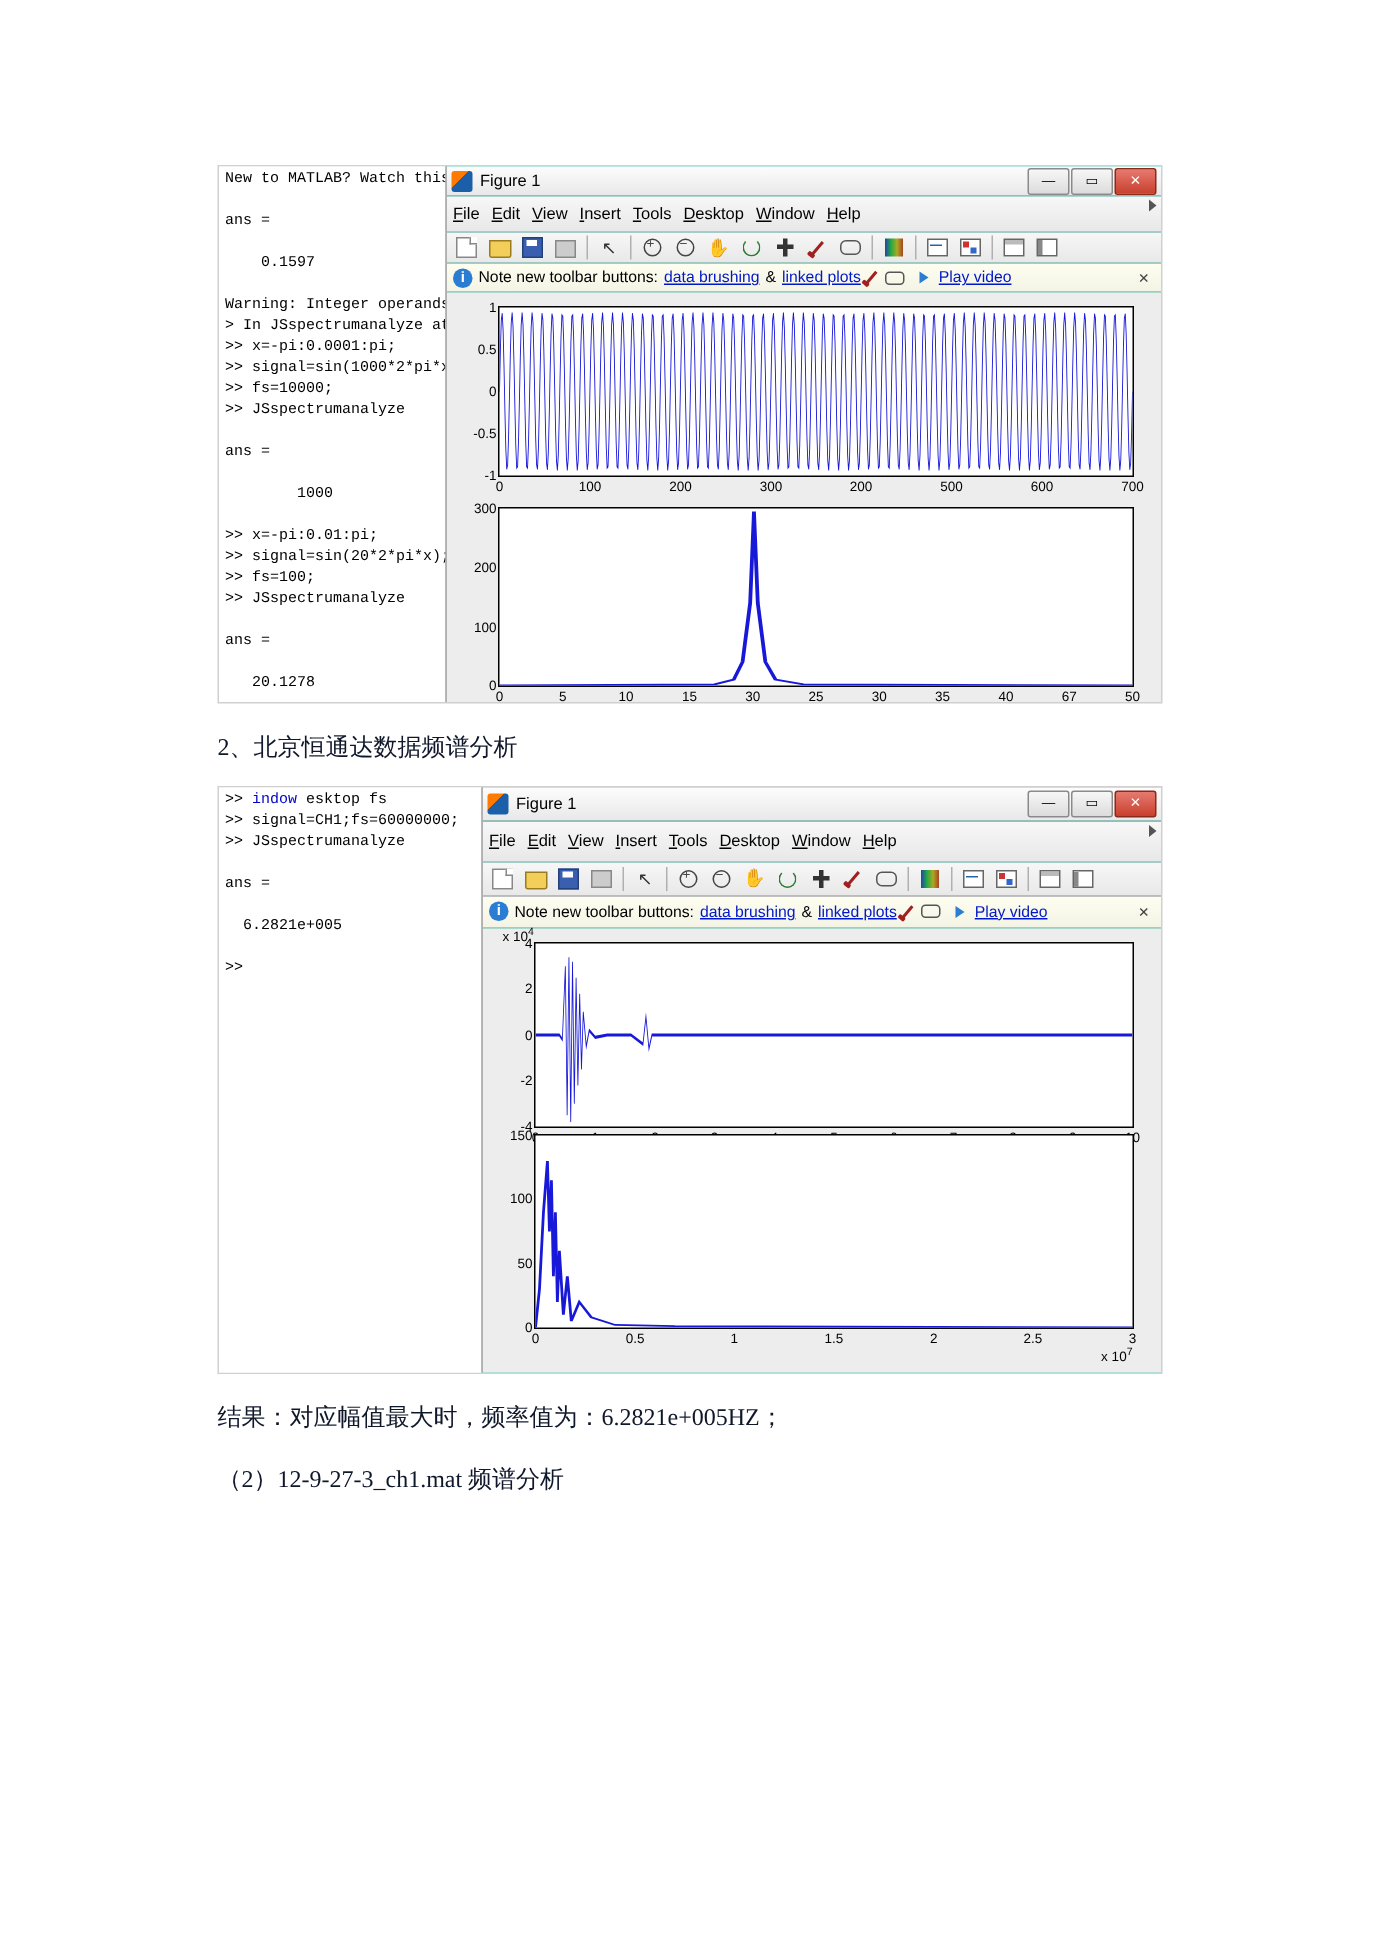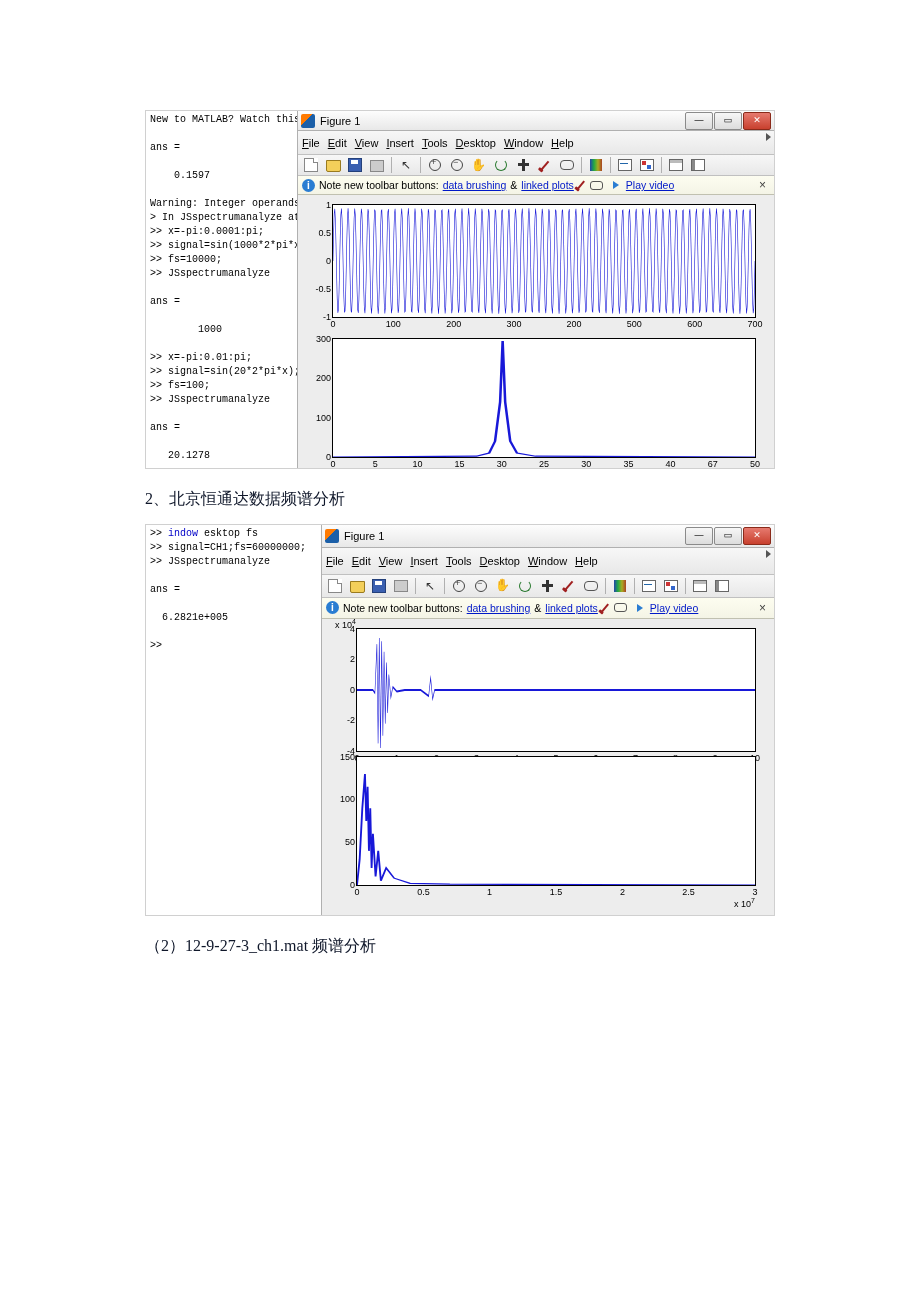--- a/index.html
+++ b/index.html
@@ -493,15 +493,16 @@
           <span class="xtick" style="left:100%">3</span>
           <span class="axis-mult" style="bottom:-24px;">x 10<sup style="font-size:7px;">7</sup></span>
           <svg class="plotline" viewBox="0 0 300 150" preserveAspectRatio="none">
             <polyline fill="none" stroke="#1818d8" stroke-width="1.4" points="0,150 2,120 4,60 6,20 7,75 8,35 9,110 10,60 11,130 12,90 14,140 16,110 18,145 22,130 28,142 40,148 70,149 300,150"></polyline>
           </svg>
         </div>
       </div>
     </div>
   </div>
 
+  <div class="body-text">结果：对应幅值最大时，频率值为：6.2821e+005HZ；</div>
   <div class="body-text">（2）12-9-27-3_ch1.mat 频谱分析</div>
 
 </div>
 
 </body></html>

